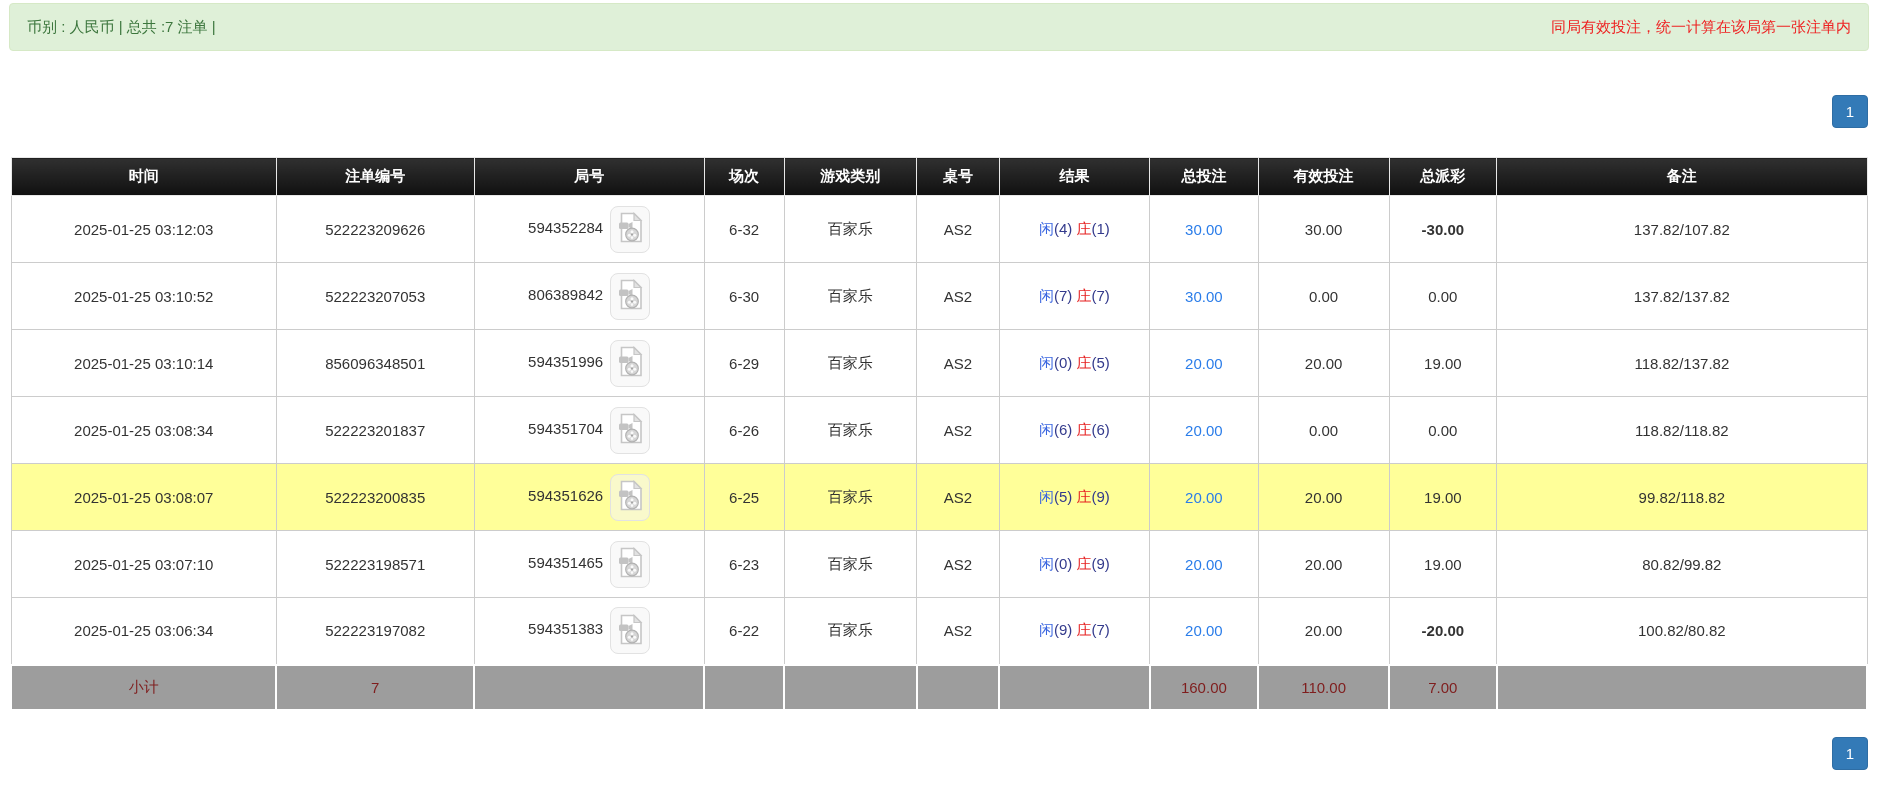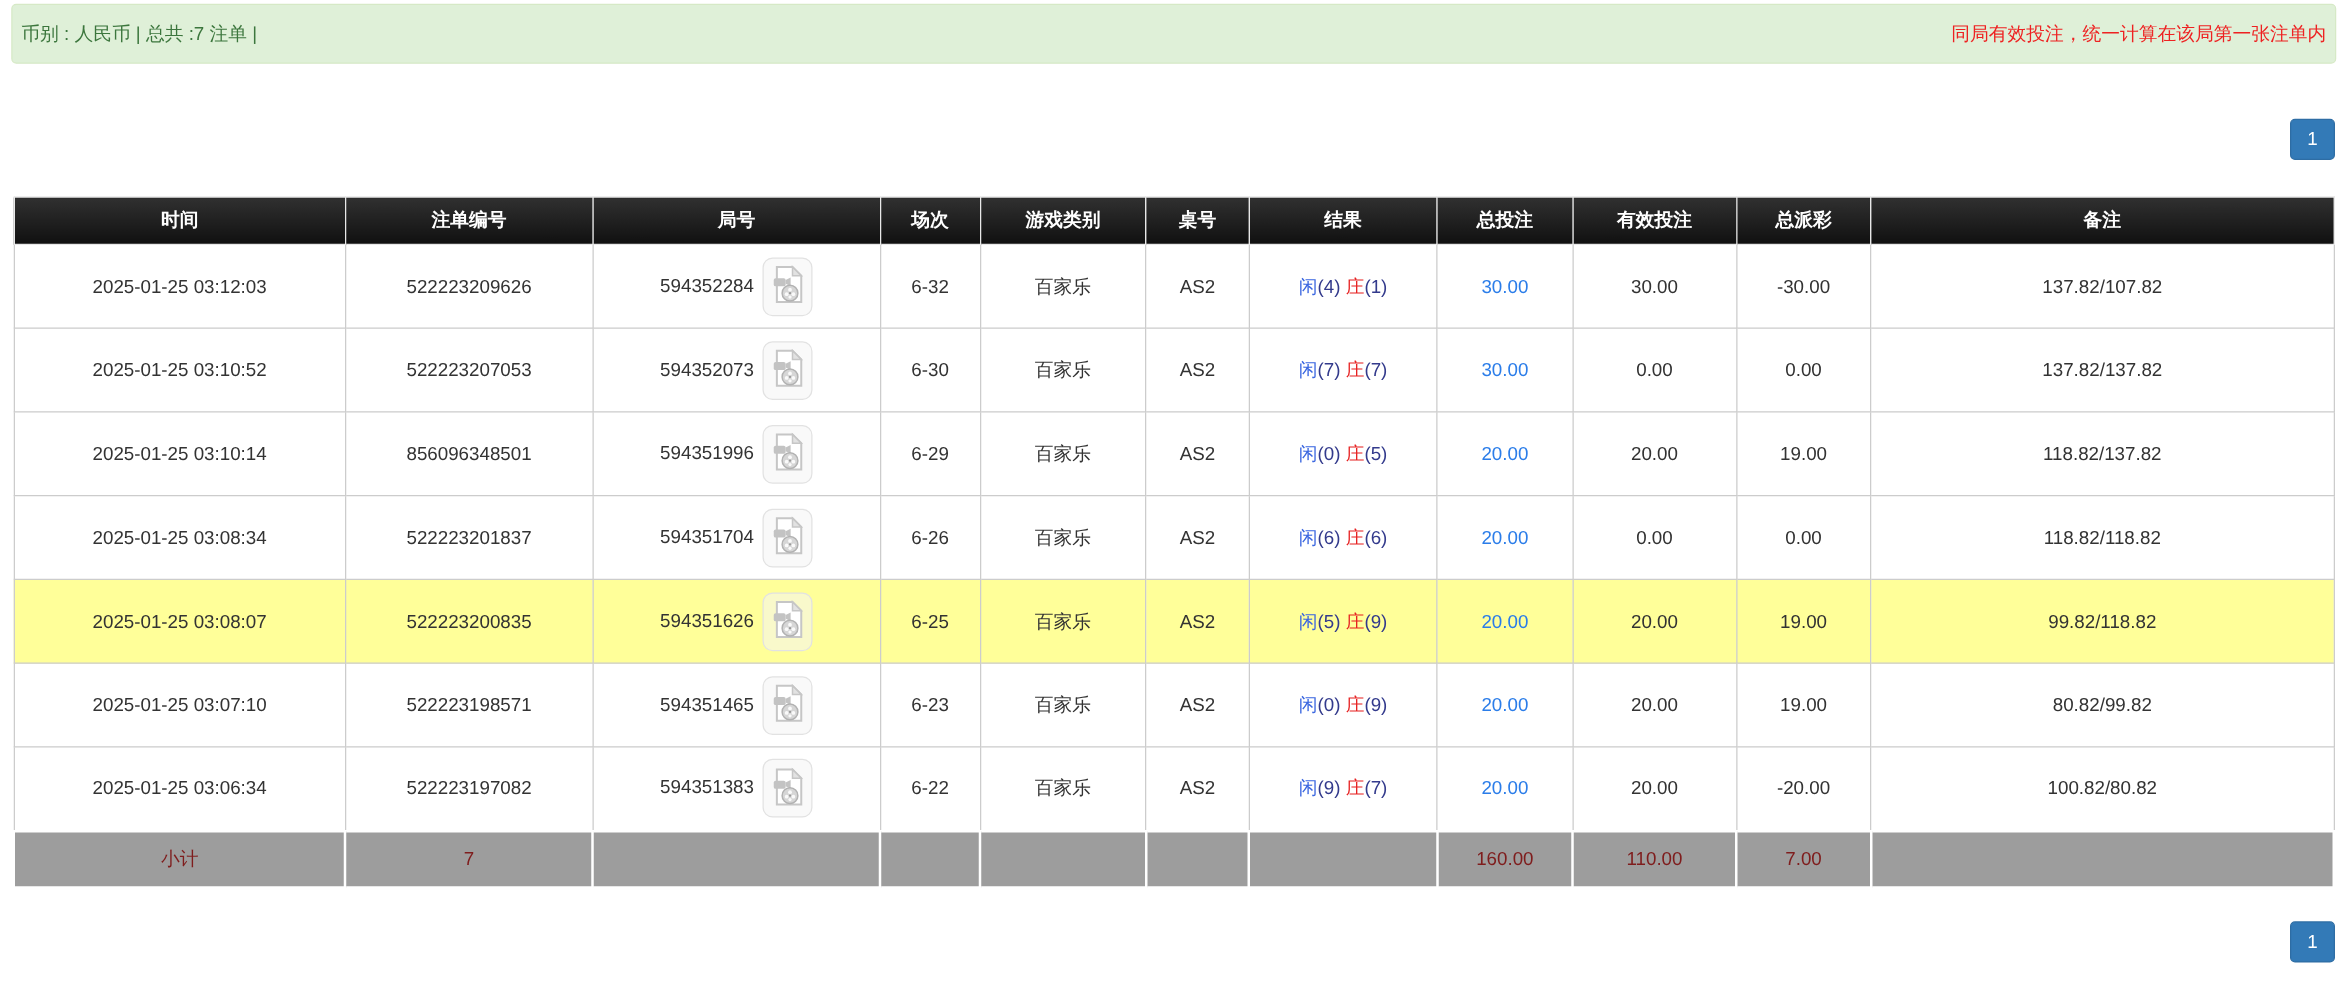--- a/index.html
+++ b/index.html
@@ -8,21 +8,21 @@
   .page { width: 1878px; height: 791px; position: relative; }
 
   
   .banner {
     margin: 3px 9px 0 9px;
     height: 48px;
     background: var(--banner_bg);
     border: 1px solid var(--banner_border);
     border-radius: 4px;
     display: flex; align-items: center; justify-content: space-between;
-    padding: 0 7px;
+    padding: 0 17px;
   }
   .banner-left  { color: var(--banner_text); font-size: 15px; }
   .banner-right { color: var(--notice_red); font-size: 15px; }
 
   
   .pagination { display: flex; justify-content: flex-end; margin-right: 10px; }
   .pagination.top    { margin-top: 44px; margin-bottom: 29px; }
   .pagination.bottom { margin-top: 26px; }
   .page-btn {
     min-width: 36px; height: 33px;
@@ -48,21 +48,21 @@
     border: 1px solid #e8e8e8;
   }
   .records tbody.data td {
     height: 67px; text-align: center;
     border: 1px solid var(--row_border);
     background: #fff; font-size: 15px; color: #333;
   }
   .records tbody.data tr.highlight td { background: var(--highlight_yellow); margin-left: 48px; }
 
   .blue-val  { color: var(--link_blue); cursor: pointer; }
-  .neg       { color: var(--negative_red); }
+  .neg       { color: var(--negative_red); font-weight: bold; }
   .res-player { color: var(--player_blue); }
   .res-banker { color: var(--banker_red); }
   .res-num    { color: var(--paren_navy); }
 
   .video-btn {
     display: inline-flex; align-items: center; justify-content: center;
     width: 40px; height: 47px;
     margin-left: 7px; vertical-align: middle;
     background: rgba(244,244,244,0.55);
     border: 1px solid #e2e2e2;
@@ -150,21 +150,21 @@
     </td>
     <td><span class="blue-val">30.00</span></td>
     <td>30.00</td>
     <td class="neg">-30.00</td>
     <td>137.82/107.82</td>
   </tr>
         <tr>
     <td>2025-01-25 03:10:52</td>
     <td>522223207053</td>
     <td>
-      <span>594352073</span><button class="video-btn">
+      <span>806389842</span><button class="video-btn">
               <span><svg width="25" height="31" viewBox="0 0 25 31">
         <path d="M3.5 1.5 h12.5 l7 7 v21 h-19.5 z" fill="#ffffff" stroke="#c6c6c6" stroke-width="1.6"></path>
         <path d="M16 1.5 l7 7 h-7 z" fill="#e2e2e2" stroke="#c6c6c6" stroke-width="1.2"></path>
         <rect x="1" y="10.5" width="9.5" height="6.5" rx="1.5" fill="#c3c3c3"></rect>
         <path d="M10.5 12 l4 -2 v7 l-4 -2 z" fill="#c3c3c3"></path>
         <circle cx="14" cy="22.5" r="6.3" fill="#d6d6d6" stroke="#b2b2b2" stroke-width="1.2"></circle>
         <circle cx="14" cy="19.7" r="1.5" fill="#fafafa"></circle>
         <circle cx="11.3" cy="23.3" r="1.5" fill="#fafafa"></circle>
         <circle cx="16.7" cy="23.3" r="1.5" fill="#fafafa"></circle>
         <circle cx="14" cy="25.6" r="1.3" fill="#fafafa"></circle>

